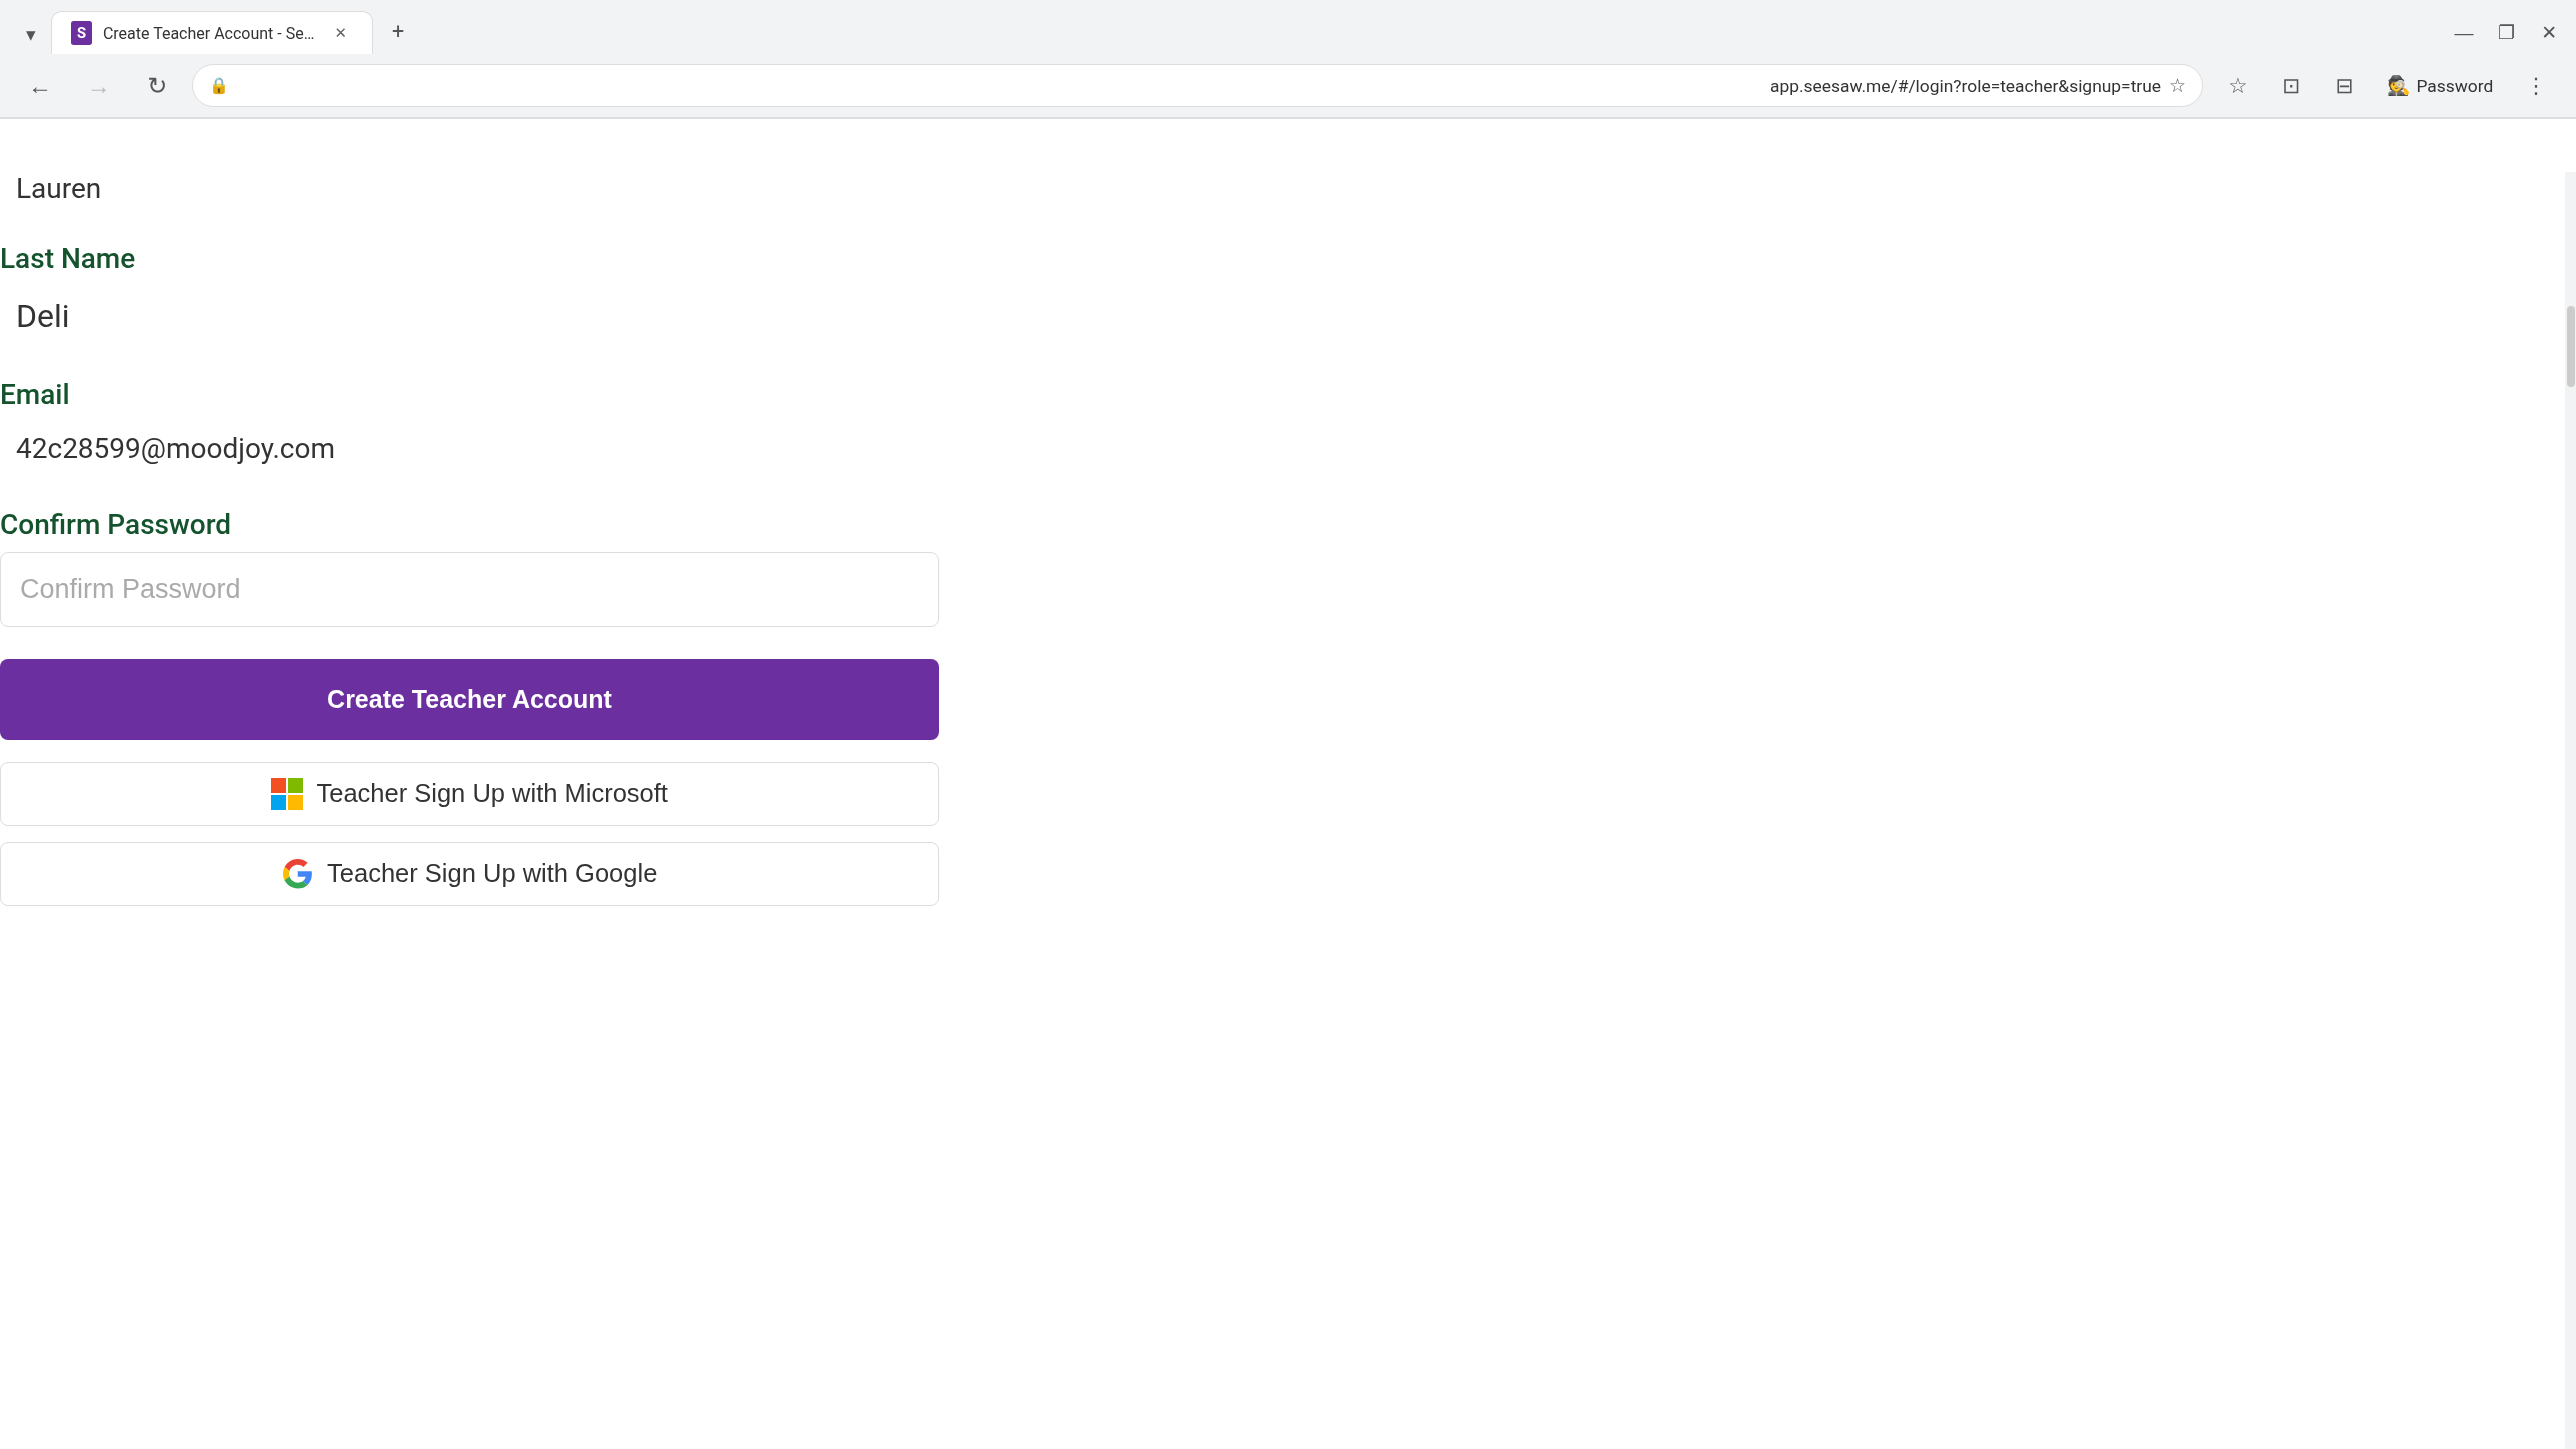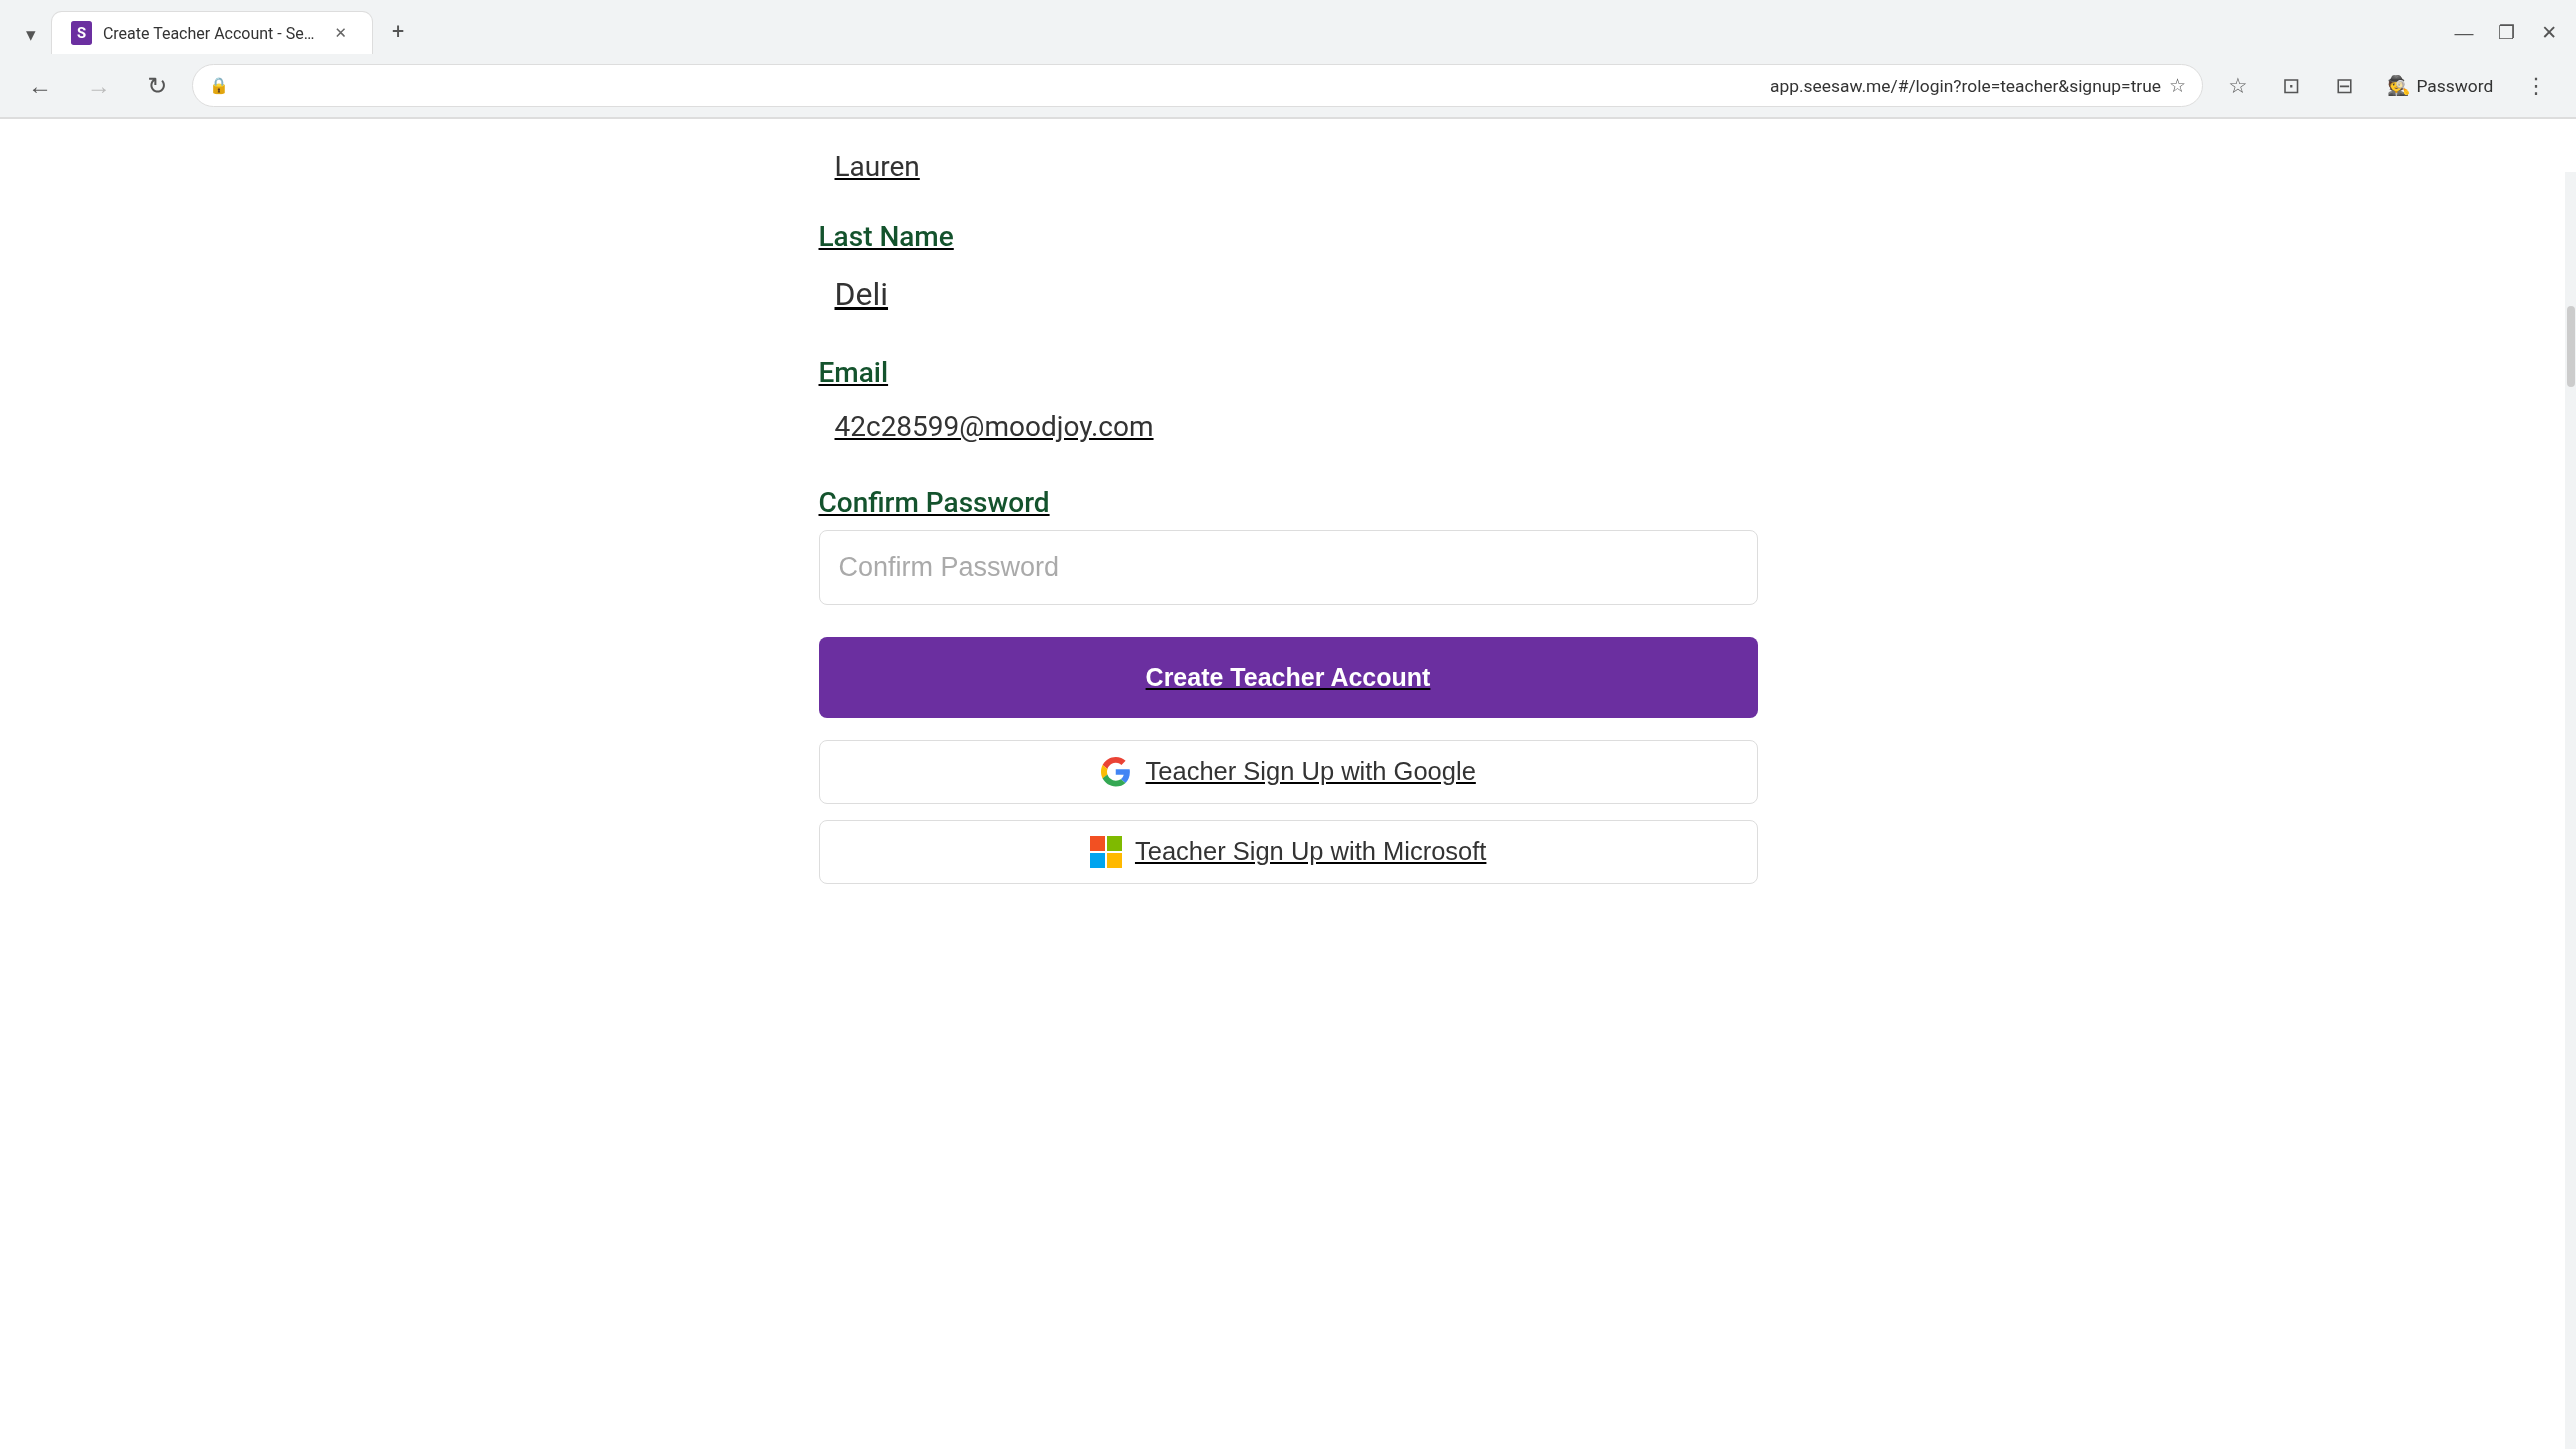--- a/index.html
+++ b/index.html
@@ -180,24 +180,23 @@
       color: #333;
       cursor: pointer;
     }
 
     
     .page-content {
       width: 100%;
       height: calc(1449px - 172px);
       overflow-y: auto;
       display: flex;
-      justify-content: center;
-      padding: 20px 0 54px;
-      background: #fff;
-      text-decoration: underline;
+      justify-content: flex-start;
+      padding: 42px 0 54px;
+      background: #fff;
     }
 
     .form-container {
       width: 939px;
       display: flex;
       flex-direction: column;
     }
 
     .field-group {
       margin-bottom: 27px;
@@ -420,40 +419,40 @@
     <div class="field-group">
       <div class="field-label">Confirm Password</div>
       <input type="password" class="field-input" placeholder="Confirm Password" style="">
     </div>
 
     <button class="create-btn">
       <span>Create Teacher Account</span>
     </button>
 
     <button class="social-btn">
+      <div class="microsoft-icon">
+        <div class="ms-red"></div>
+        <div class="ms-green"></div>
+        <div class="ms-blue"></div>
+        <div class="ms-yellow"></div>
+      </div>
+      <span>Teacher Sign Up with Microsoft</span>
+    </button>
+
+    <button class="social-btn">
       <div class="google-icon">
         <svg width="29.5" height="29.5" viewBox="0 0 48 48">
           <path fill="#EA4335" d="M24 9.5c3.54 0 6.71 1.22 9.21 3.6l6.85-6.85C35.9 2.38 30.47 0 24 0 14.62 0 6.51 5.38 2.56 13.22l7.98 6.19C12.43 13.72 17.74 9.5 24 9.5z"></path>
           <path fill="#4285F4" d="M46.98 24.55c0-1.57-.15-3.09-.38-4.55H24v9.02h12.94c-.58 2.96-2.26 5.48-4.78 7.18l7.73 6c4.51-4.18 7.09-10.36 7.09-17.65z"></path>
           <path fill="#FBBC05" d="M10.53 28.59c-.48-1.45-.76-2.99-.76-4.59s.27-3.14.76-4.59l-7.98-6.19C.92 16.46 0 20.12 0 24c0 3.88.92 7.54 2.56 10.78l7.97-6.19z"></path>
           <path fill="#34A853" d="M24 48c6.48 0 11.93-2.13 15.89-5.81l-7.73-6c-2.15 1.45-4.92 2.3-8.16 2.3-6.26 0-11.57-4.22-13.47-9.91l-7.98 6.19C6.51 42.62 14.62 48 24 48z"></path>
         </svg>
       </div>
       <span>Teacher Sign Up with Google</span>
     </button>
 
-    <button class="social-btn">
-      <div class="microsoft-icon">
-        <div class="ms-red"></div>
-        <div class="ms-green"></div>
-        <div class="ms-blue"></div>
-        <div class="ms-yellow"></div>
-      </div>
-      <span>Teacher Sign Up with Microsoft</span>
-    </button>
-
   </div>
 </div>
 
 <div class="scrollbar" style="position: fixed; right: 0; top: 172px;">
   <div class="scrollbar-thumb"></div>
 </div>
 
 
 </body></html>

